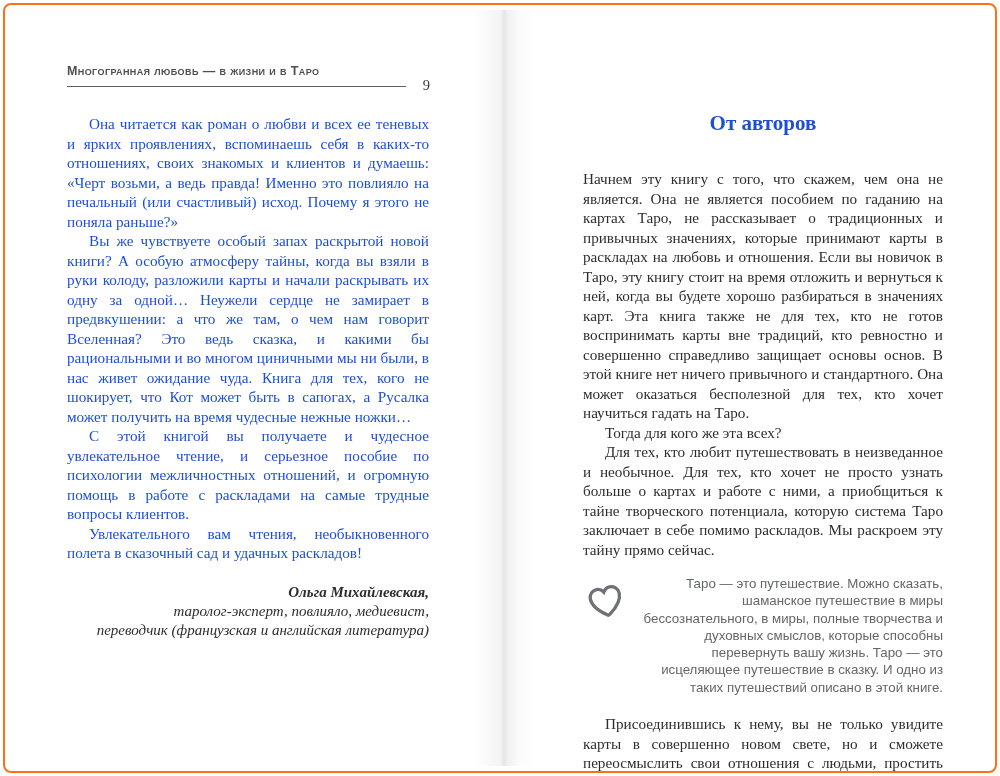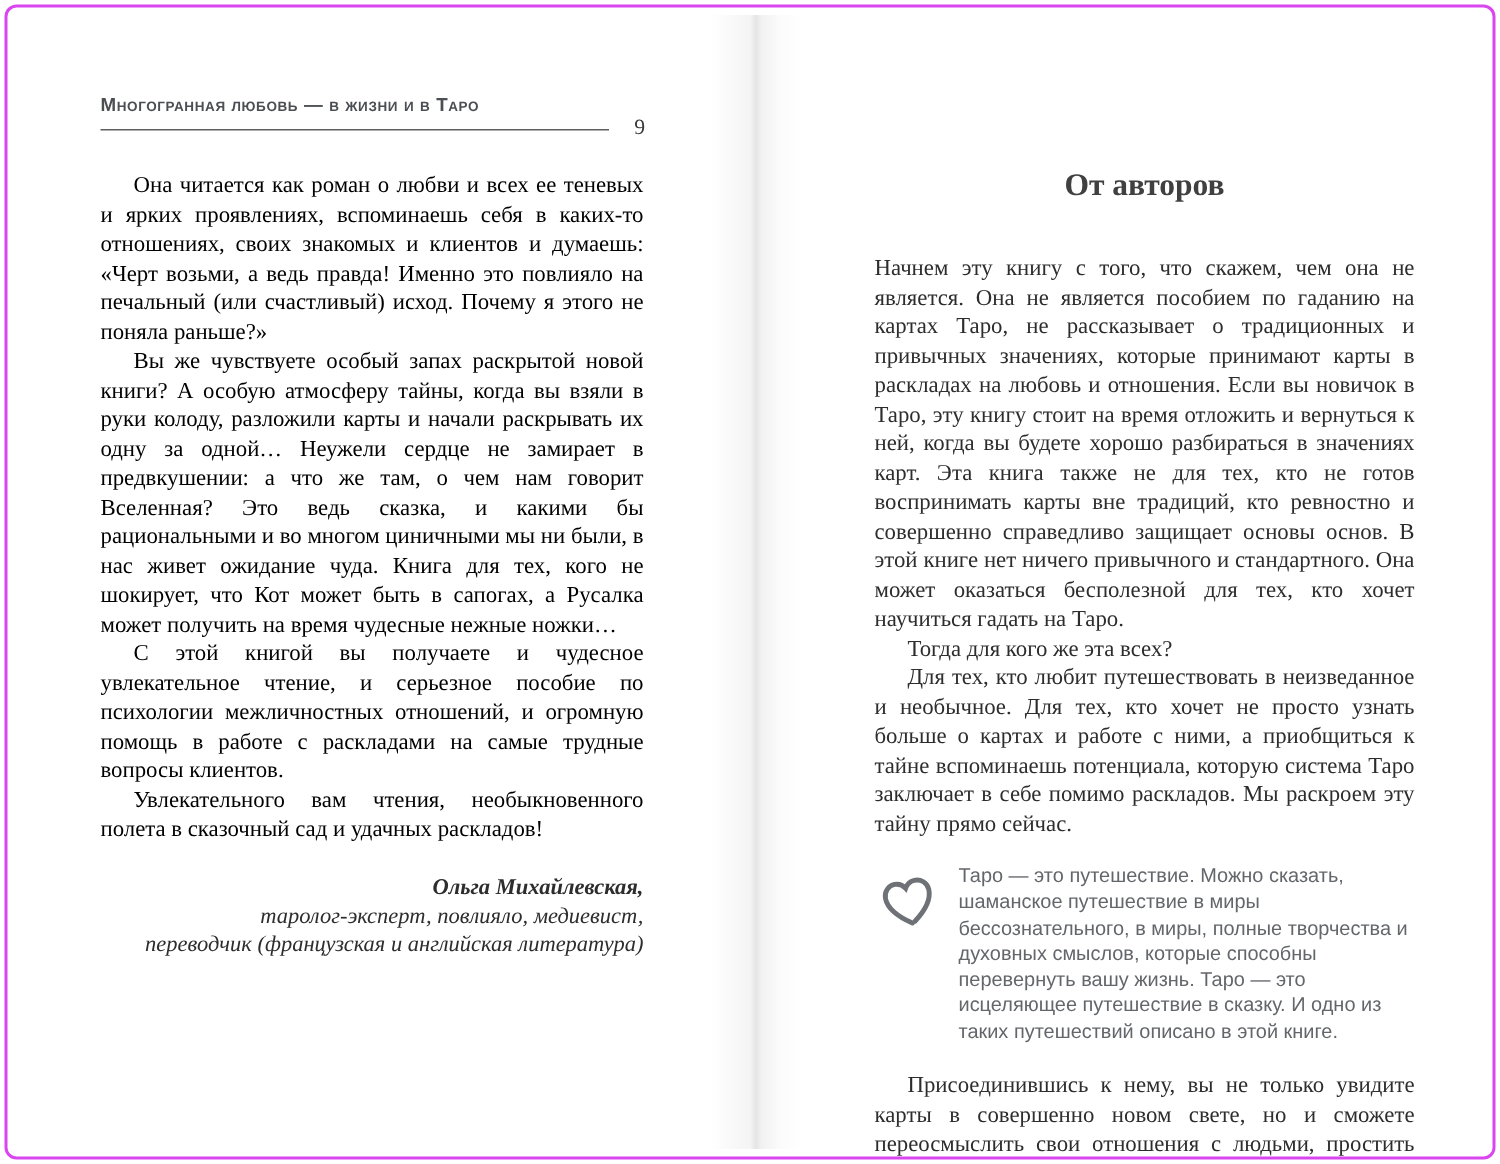--- a/index.html
+++ b/index.html
@@ -7,21 +7,21 @@
     position: relative;
     width: 1000px;
     height: 776px;
     background: #ffffff;
     overflow: hidden;
     font-family: "Liberation Serif", serif;
   }
   .book-frame {
     position: absolute;
     left: 3px; top: 3px; right: 3px; bottom: 3px;
-    border: 2px solid #d946ef;
+    border: 2px solid #f97316;
     border-radius: 8px;
     background: #ffffff;
   }
   .spine {
     position: absolute;
     left: 468px; top: 5px; bottom: 5px;
     width: 62px;
     background: linear-gradient(to right,
       rgba(0,0,0,0) 0%,
       rgba(0,0,0,0.045) 44%,
@@ -60,21 +60,21 @@
     right: -24px;
     bottom: -8px;
     font-family: "Liberation Serif", serif;
     font-size: 14.5px;
     color: #3a3a3a;
   }
   .body-text {
     margin-top: 27px;
     font-size: 15.2px;
     line-height: 19.5px;
-    color: #000000;
+    color: #1d4ed8;
     text-align: justify;
   }
   .body-text p { margin: 0; text-indent: 22px; }
   .signature {
     margin-top: 20px;
     text-align: right;
     font-style: italic;
     font-size: 15px;
     line-height: 19px;
     color: #2d2d2d;
@@ -85,21 +85,21 @@
   .right-content {
     position: absolute;
     left: 78px; top: 0;
     width: 360px;
   }
   .chapter-title {
     margin-top: 106px;
     text-align: center;
     font-weight: bold;
     font-size: 21px;
-    color: #404040;
+    color: #1d4ed8;
   }
   .right-body {
     margin-top: 33px;
     font-size: 15.2px;
     line-height: 19.5px;
     color: #2d2d2d;
     text-align: justify;
   }
   .right-body p { margin: 0; text-indent: 22px; }
   .right-body p.no-indent { text-indent: 0; margin-top: 33px; }
@@ -113,21 +113,21 @@
     flex: 0 0 56px;
     padding-top: 1px;
   }
   .callout .heart-wrap svg { display: block; }
   .callout-text {
     flex: 1;
     font-family: "Liberation Sans", sans-serif;
     font-size: 13.3px;
     line-height: 17.3px;
     color: #63666a;
-    text-align: left;
+    text-align: right;
   }
 </style>
 </head>
 <body>
 
 <div class="screen">
   <div class="book-frame">
     <div class="spine"></div>
 
     <div class="page page-left">
@@ -149,21 +149,21 @@
         </div>
       </div>
     </div>
 
     <div class="page page-right">
       <div class="right-content">
         <div class="chapter-title">От авторов</div>
         <div class="right-body">
           <p class="no-indent">Начнем эту книгу с того, что скажем, чем она не является. Она не является пособием по гаданию на картах Таро, не рассказывает о традиционных и привычных значениях, которые принимают карты в раскладах на любовь и отношения. Если вы новичок в Таро, эту книгу стоит на время отложить и вернуться к ней, когда вы будете хорошо разбираться в значениях карт. Эта книга также не для тех, кто не готов воспринимать карты вне традиций, кто ревностно и совершенно справедливо защищает основы основ. В этой книге нет ничего привычного и стандартного. Она может оказаться бесполезной для тех, кто хочет научиться гадать на Таро.</p>
           <p>Тогда для кого же эта всех?</p>
-          <p>Для тех, кто любит путешествовать в неизведанное и необычное. Для тех, кто хочет не просто узнать больше о картах и работе с ними, а приобщиться к тайне вспоминаешь потенциала, которую система Таро заключает в себе помимо раскладов. Мы раскроем эту тайну прямо сейчас.</p>
+          <p>Для тех, кто любит путешествовать в неизведанное и необычное. Для тех, кто хочет не просто узнать больше о картах и работе с ними, а приобщиться к тайне творческого потенциала, которую система Таро заключает в себе помимо раскладов. Мы раскроем эту тайну прямо сейчас.</p>
 
           <div class="callout">
             <div class="heart-wrap">
               <svg width="46" height="46" viewBox="0 0 24 24">
                 <path d="M11.6 20.6 C 8.8 18.6 4.2 14.9 4.2 10.4 C 4.2 7.9 6.2 6.2 8.3 6.2 C 9.8 6.2 11.1 7.1 11.8 8.3 C 12.5 7.1 13.8 6.2 15.3 6.2 C 17.6 6.2 19.6 7.9 19.6 10.4 C 19.6 14.7 15.2 18.4 12.6 20.2" fill="none" stroke="#6e7276" stroke-width="1.7" stroke-linecap="round" transform="rotate(-12 12 13)"></path>
               </svg>
             </div>
             <div class="callout-text">Таро — это путешествие. Можно сказать, шаманское путешествие в миры бессознательного, в миры, полные творчества и духовных смыслов, которые способны перевернуть вашу жизнь. Таро — это исцеляющее путешествие в сказку. И одно из таких путешествий описано в этой книге.</div>
           </div>
 

